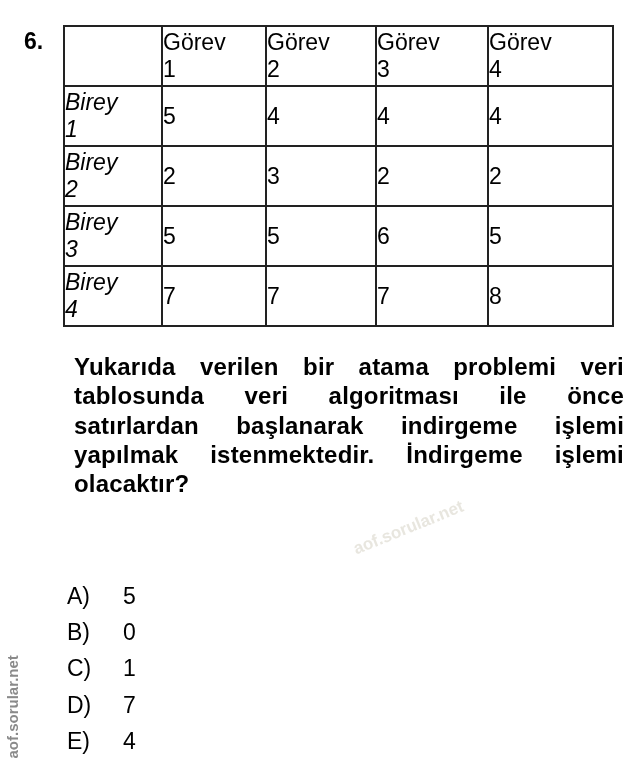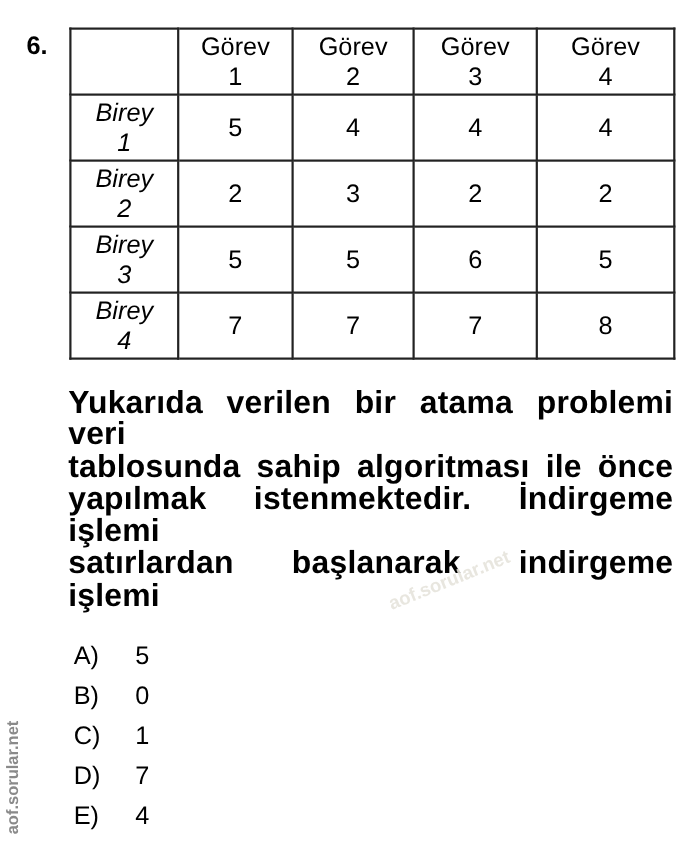--- a/index.html
+++ b/index.html
@@ -1,26 +1,26 @@
 <!DOCTYPE html>
 <html><head>
 <meta charset="utf-8">
 <style>
   html, body { margin: 0; padding: 0; background: #ffffff; }
   body { width: 636px; height: 774px; position: relative; overflow: hidden;
          font-family: "Liberation Sans", sans-serif; color: #000; }
   .qnum { position: absolute; left: 24px; top: 28px; font-weight: bold; font-size: 23px; }
   table.grid { position: absolute; left: 63px; top: 25px; border-collapse: collapse; }
-  table.grid td { border: 2px solid #222; text-align: center; vertical-align: middle;
+  table.grid td { border: 2px solid #222; text-align: left; vertical-align: middle;
                   font-size: 23px; line-height: 27px; padding: 0; }
   table.grid tr { height: 60px; }
   .c0 { width: 96px; font-style: italic; } .c1 { width: 102px; } .c2 { width: 108px; } .c3 { width: 110px; } .c4 { width: 123px; }
   .hdr span, .rowlbl span { display: block; }
-  .stem { position: absolute; left: 62px; top: 352px; width: 550px; font-weight: bold;
-          font-size: 29px; line-height: 29.3px; text-align: justify; letter-spacing: 0.2px; }
+  .stem { position: absolute; left: 74px; top: 352px; width: 550px; font-weight: bold;
+          font-size: 24px; line-height: 29.3px; text-align: justify; letter-spacing: 0.2px; }
   .stem span { display: block; text-align: justify; text-align-last: justify; }
   .stem span.last { text-align-last: left; }
   .options { position: absolute; left: 67px; top: 578px; }
   .opt { height: 36.3px; font-size: 23px; display: flex; align-items: center; }
   .opt .lbl { width: 56px; }
   .wm-side { position: absolute; left: -38px; top: 700px; transform: rotate(-90deg);
              color: #8a8a8a; font-weight: bold; font-size: 15px; width: 100px; text-align: center; }
   .wm-mid { position: absolute; left: 350px; top: 518px; transform: rotate(-22deg);
             color: #e6e4dc; font-weight: bold; font-size: 17px; opacity: 0.9; }
 </style>
@@ -88,23 +88,24 @@
     <td>7</td>
     <td>7</td>
     <td>7</td>
     <td>8</td>
   </tr>
 </tbody>
   </table>
 
 <div class="stem">
   <span>Yukarıda verilen bir atama problemi veri</span>
-  <span>tablosunda sahip algoritması ile önce</span>
+  <span>tablosunda veri algoritması ile önce</span>
+  <span>satırlardan başlanarak indirgeme işlemi</span>
   <span>yapılmak istenmektedir. İndirgeme işlemi</span>
-  <span>satırlardan başlanarak indirgeme işlemi</span>
+  <span class="last">olacaktır?</span>
 </div>
 
 <div class="wm-mid">aof.sorular.net</div>
 
 <div class="options">
   <div class="opt">
       <span class="lbl">A)</span>
       <span>5</span>
     </div>
   <div class="opt">

